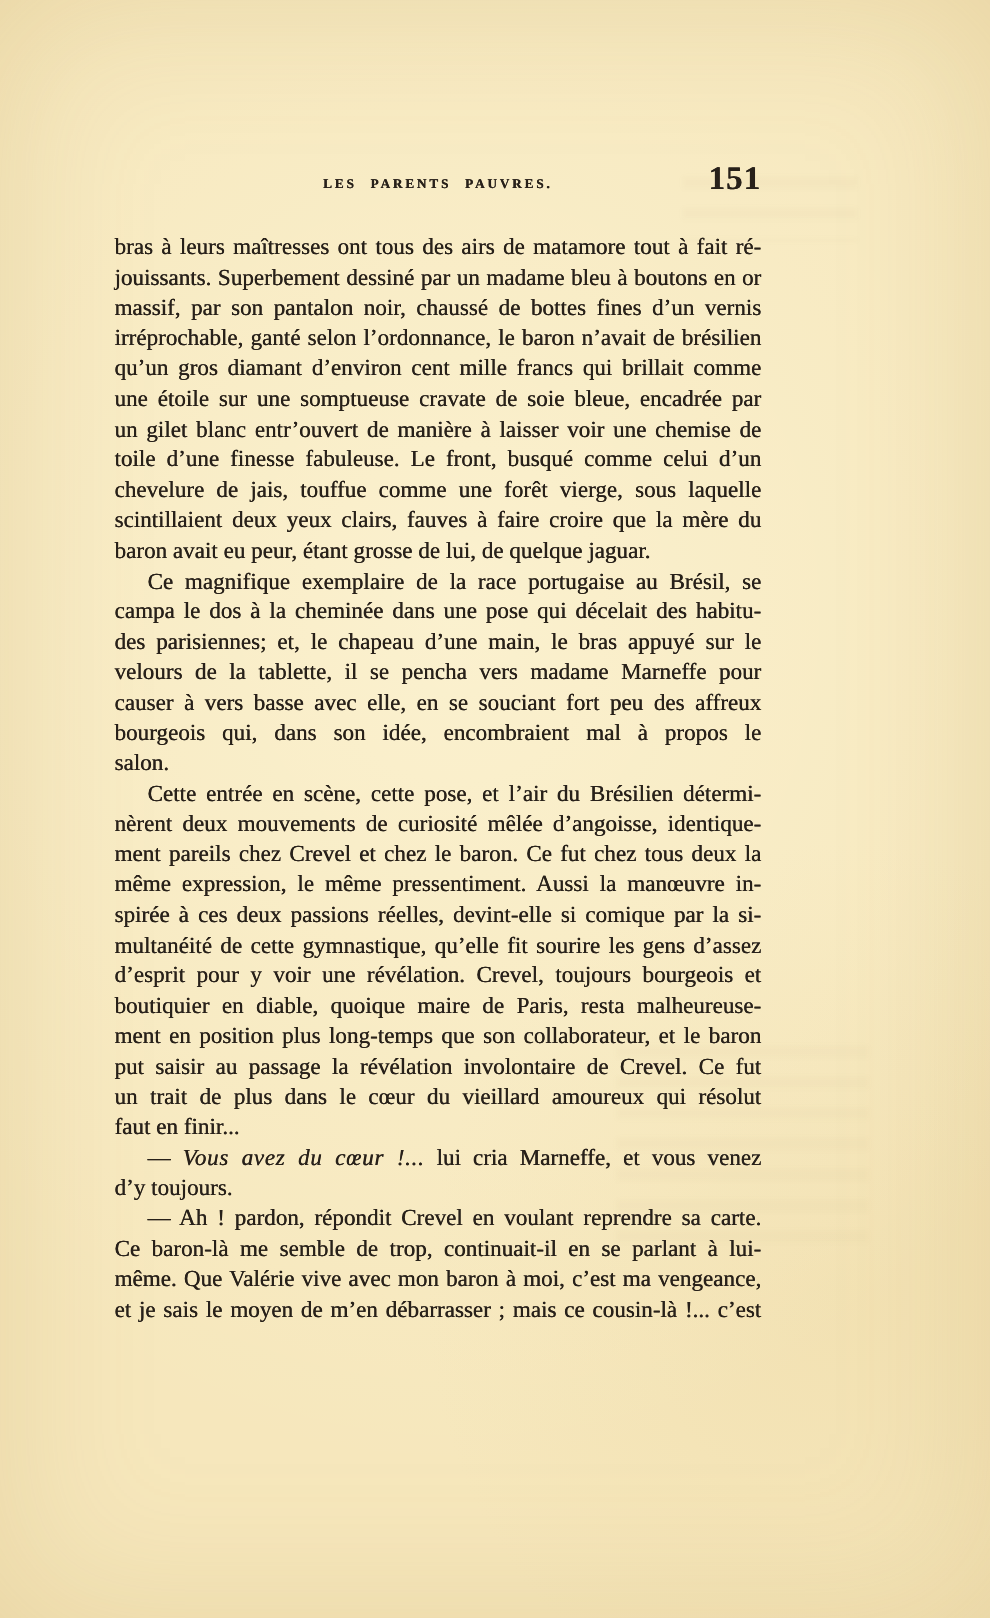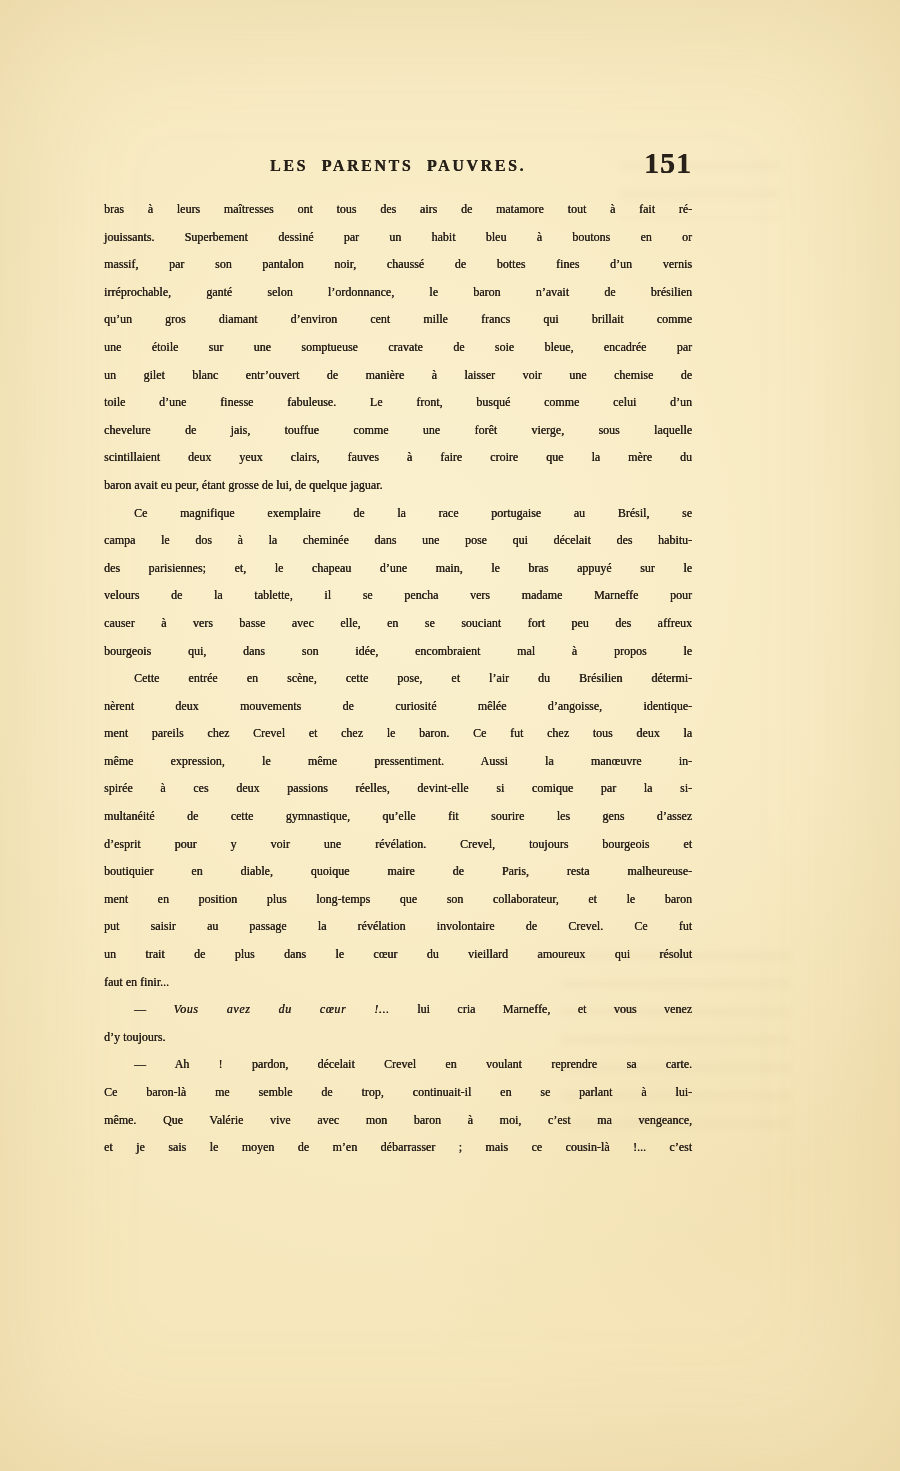--- a/index.html
+++ b/index.html
@@ -39,42 +39,42 @@
     left: 104px;
     top: 146px;
     width: 588px;
     height: 32px;
   }
   .running-title {
     position: absolute;
     left: 0; right: 0;
     bottom: 3px;
     text-align: center;
-    font-size: 16px;
+    font-size: 12px;
     font-weight: 700;
     letter-spacing: 2.6px;
     word-spacing: 7px;
     text-shadow: 0.3px 0 0 currentColor;
   }
   .page-number {
     position: absolute;
     right: 0;
     bottom: -2px;
     font-size: 30px;
     font-weight: 700;
     letter-spacing: 1px;
     text-shadow: 0.3px 0 0 currentColor;
   }
 
   .page-text {
     position: absolute;
     left: 104px;
-    top: 196px;
+    top: 211px;
     width: 588px;
-    font-size: 12px;
+    font-size: 21px;
     line-height: 27.6px;
     text-shadow: 0.3px 0 0 currentColor;
   }
   .line {
     text-align: justify;
     text-align-last: justify;
     white-space: normal;
   }
   .line.end {
     text-align-last: left;
@@ -94,48 +94,49 @@
   <div class="show-through st-a"></div>
   <div class="show-through st-b"></div>
 
   <div class="running-header">
     <div class="running-title">LES PARENTS PAUVRES.</div>
     <div class="page-number">151</div>
   </div>
 
   <div class="page-text">
       <div class="line"><span>bras à leurs maîtresses ont tous des airs de matamore tout à fait ré-</span></div>
-      <div class="line"><span>jouissants. Superbement dessiné par un habit bleu à boutons en or</span></div>
+      <div class="line"><span>jouissants. Superbement dessiné par un madame bleu à boutons en or</span></div>
       <div class="line"><span>massif, par son pantalon noir, chaussé de bottes fines d’un vernis</span></div>
       <div class="line"><span>irréprochable, ganté selon l’ordonnance, le baron n’avait de brésilien</span></div>
       <div class="line"><span>qu’un gros diamant d’environ cent mille francs qui brillait comme</span></div>
       <div class="line"><span>une étoile sur une somptueuse cravate de soie bleue, encadrée par</span></div>
       <div class="line"><span>un gilet blanc entr’ouvert de manière à laisser voir une chemise de</span></div>
       <div class="line"><span>toile d’une finesse fabuleuse. Le front, busqué comme celui d’un</span></div>
       <div class="line"><span>chevelure de jais, touffue comme une forêt vierge, sous laquelle</span></div>
       <div class="line"><span>scintillaient deux yeux clairs, fauves à faire croire que la mère du</span></div>
       <div class="line end"><span>baron avait eu peur, étant grosse de lui, de quelque jaguar.</span></div>
       <div class="line indent"><span>Ce magnifique exemplaire de la race portugaise au Brésil, se</span></div>
       <div class="line"><span>campa le dos à la cheminée dans une pose qui décelait des habitu-</span></div>
       <div class="line"><span>des parisiennes; et, le chapeau d’une main, le bras appuyé sur le</span></div>
       <div class="line"><span>velours de la tablette, il se pencha vers madame Marneffe pour</span></div>
       <div class="line"><span>causer à vers basse avec elle, en se souciant fort peu des affreux</span></div>
       <div class="line"><span>bourgeois qui, dans son idée, encombraient mal à propos le</span></div>
+      <div class="line end"><span>salon.</span></div>
       <div class="line indent"><span>Cette entrée en scène, cette pose, et l’air du Brésilien détermi-</span></div>
       <div class="line"><span>nèrent deux mouvements de curiosité mêlée d’angoisse, identique-</span></div>
       <div class="line"><span>ment pareils chez Crevel et chez le baron. Ce fut chez tous deux la</span></div>
       <div class="line"><span>même expression, le même pressentiment. Aussi la manœuvre in-</span></div>
       <div class="line"><span>spirée à ces deux passions réelles, devint-elle si comique par la si-</span></div>
       <div class="line"><span>multanéité de cette gymnastique, qu’elle fit sourire les gens d’assez</span></div>
       <div class="line"><span>d’esprit pour y voir une révélation. Crevel, toujours bourgeois et</span></div>
       <div class="line"><span>boutiquier en diable, quoique maire de Paris, resta malheureuse-</span></div>
       <div class="line"><span>ment en position plus long-temps que son collaborateur, et le baron</span></div>
       <div class="line"><span>put saisir au passage la révélation involontaire de Crevel. Ce fut</span></div>
       <div class="line"><span>un trait de plus dans le cœur du vieillard amoureux qui résolut</span></div>
       <div class="line end"><span>faut en finir...</span></div>
       <div class="line indent"><span>— </span><span class="italic">Vous avez du cœur !...</span><span> lui cria Marneffe, et vous venez</span></div>
       <div class="line end"><span>d’y toujours.</span></div>
-      <div class="line indent"><span>— Ah ! pardon, décelait Crevel en voulant reprendre sa carte.</span></div>
+      <div class="line indent"><span>— Ah ! pardon, répondit Crevel en voulant reprendre sa carte.</span></div>
       <div class="line"><span>Ce baron-là me semble de trop, continuait-il en se parlant à lui-</span></div>
       <div class="line"><span>même. Que Valérie vive avec mon baron à moi, c’est ma vengeance,</span></div>
       <div class="line"><span>et je sais le moyen de m’en débarrasser ; mais ce cousin-là !... c’est</span></div>
     </div>
 </div>
 
 </body></html>

